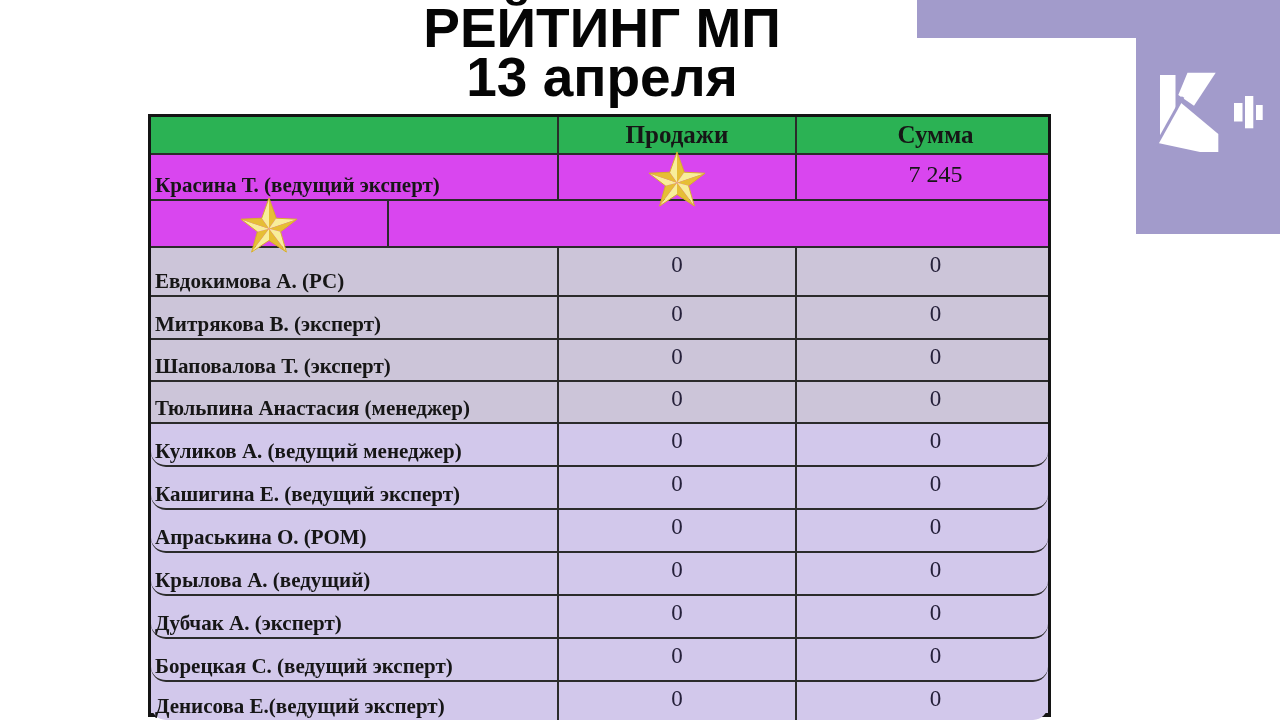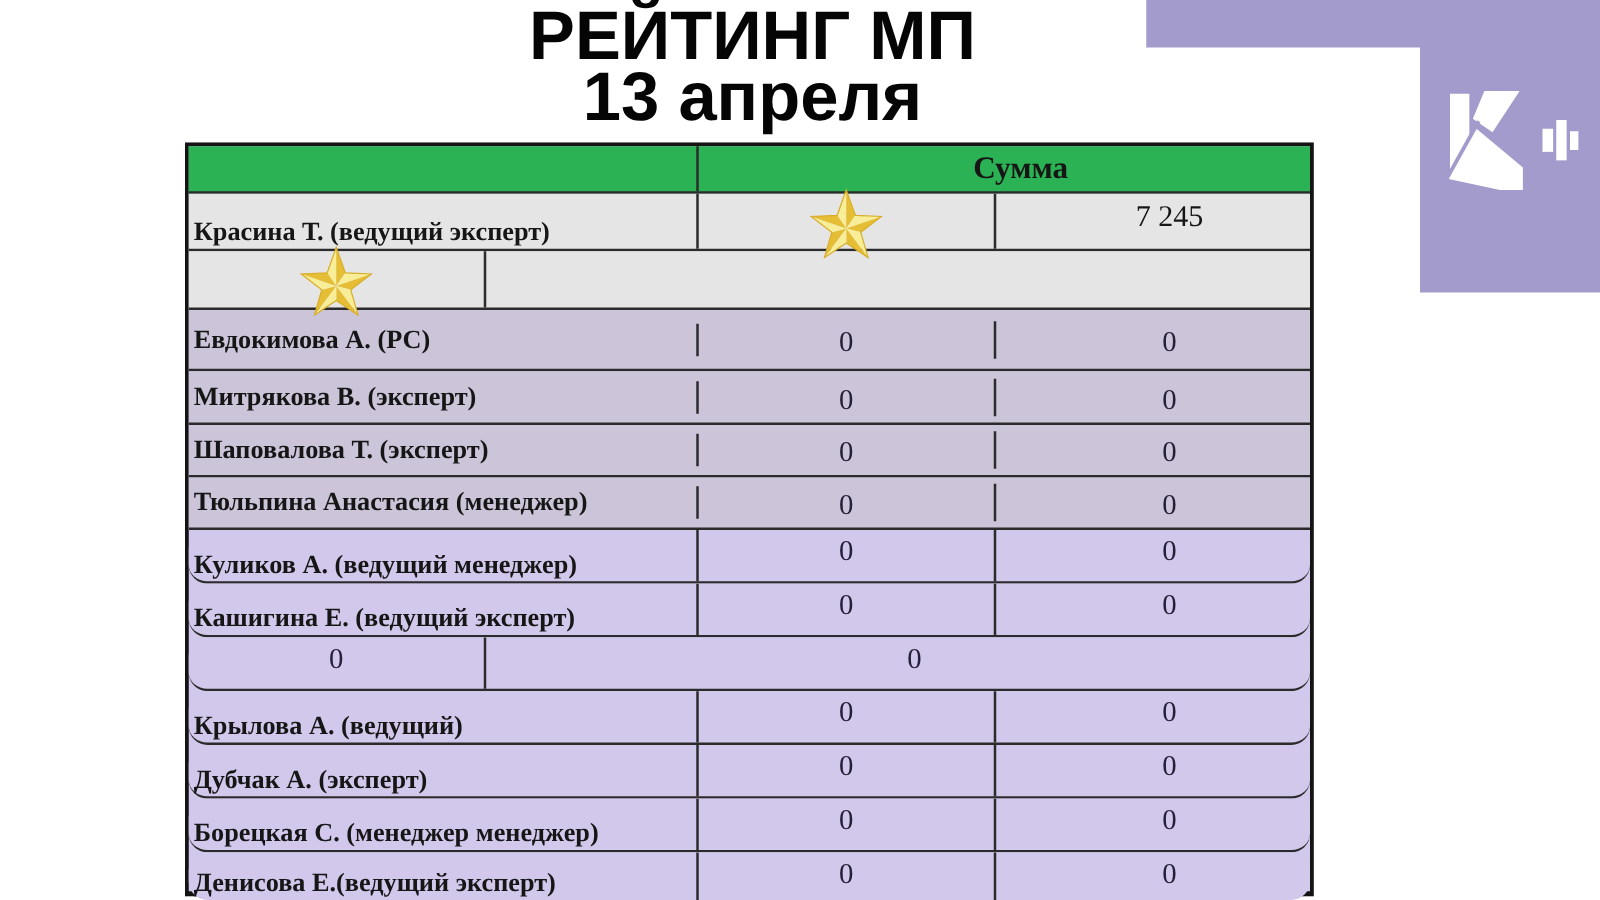--- a/index.html
+++ b/index.html
@@ -46,22 +46,22 @@
              display:flex; align-items:flex-end; padding:0 0 1px 4px;
              font-size:21px; font-weight:bold; white-space:nowrap; }
   .c-sales { flex:0 0 238px; border-right:2px solid #2b2b2b;
              display:flex; justify-content:center; align-items:flex-start; }
   .c-sum   { flex:1 1 auto;
              display:flex; justify-content:center; align-items:flex-start;padding-left:26px; }
 
   .row-head  { background:#2bb254; height:38px; }
   .row-head .c-sales, .row-head .c-sum {
       align-items:center; font-size:25px; font-weight:bold; }
-  .row-gold  { background:#e5e5e5; }
-  .row-lav1  { background:#ccc5d9;align-items:center; }
+  .row-gold  { background:#d946ef; }
+  .row-lav1  { background:#ccc5d9; }
   .row-lav2  { background:#d2c8eb;border-radius:15px; }
 
   .zero-val { font-size:23px; font-weight:normal; padding-top:4px; color:#25203a; }
   .sum-val  { font-size:24px; font-weight:normal; padding-top:6px; }
 
   .star-wrap { position:relative; margin-top:-5px; z-index:4; }
 </style>
 </head>
 <body>
 
@@ -81,20 +81,21 @@
     <rect x="95" y="36" width="8.3" height="32.3"></rect>
     <rect x="106" y="45" width="6.7" height="15"></rect>
   </g>
   <line x1="33" y1="37" x2="4" y2="89" stroke="#a29bcb" stroke-width="3"></line>
 </svg>
 
 <div class="rating-table">
 
   <div class="t-row row-head">
     <div class="cell c-name"></div>
+    <div class="cell c-sales">Продажи</div>
     <div class="cell c-sum">Сумма</div>
   </div>
 
   <div class="t-row row-gold" style="height:46px">
     <div class="cell c-name">Красина Т. (ведущий эксперт)</div>
     <div class="cell c-sales">
       <svg class="star-wrap" width="60" height="58" viewBox="0 0 60 60">
         <polygon points="30,34 22.5,23 30,2" fill="#f8ee9a"></polygon>
           <polygon points="30,34 30,2 37.5,23" fill="#e6be35"></polygon>
         <polygon points="30,34 37.5,23 59,24" fill="#f8ee9a"></polygon>
@@ -185,20 +186,21 @@
     <div class="cell c-name">Кашигина Е. (ведущий эксперт)</div>
     <div class="cell c-sales">
         <span class="zero-val">0</span>
       </div>
     <div class="cell c-sum">
         <span class="zero-val">0</span>
       </div>
   </div>
 
   <div class="t-row row-lav2" style="height:43px">
+    <div class="cell c-name">Апраськина О. (РОМ)</div>
     <div class="cell c-sales">
         <span class="zero-val">0</span>
       </div>
     <div class="cell c-sum">
         <span class="zero-val">0</span>
       </div>
   </div>
 
   <div class="t-row row-lav2" style="height:43px">
     <div class="cell c-name">Крылова А. (ведущий)</div>
@@ -214,21 +216,21 @@
     <div class="cell c-name">Дубчак А. (эксперт)</div>
     <div class="cell c-sales">
         <span class="zero-val">0</span>
       </div>
     <div class="cell c-sum">
         <span class="zero-val">0</span>
       </div>
   </div>
 
   <div class="t-row row-lav2" style="height:43px">
-    <div class="cell c-name">Борецкая С. (менеджер менеджер)</div>
+    <div class="cell c-name">Борецкая С. (ведущий эксперт)</div>
     <div class="cell c-sales">
         <span class="zero-val">0</span>
       </div>
     <div class="cell c-sum">
         <span class="zero-val">0</span>
       </div>
   </div>
 
   <div class="t-row row-lav2" style="height:38px">
     <div class="cell c-name">Денисова Е.(ведущий эксперт)</div>

